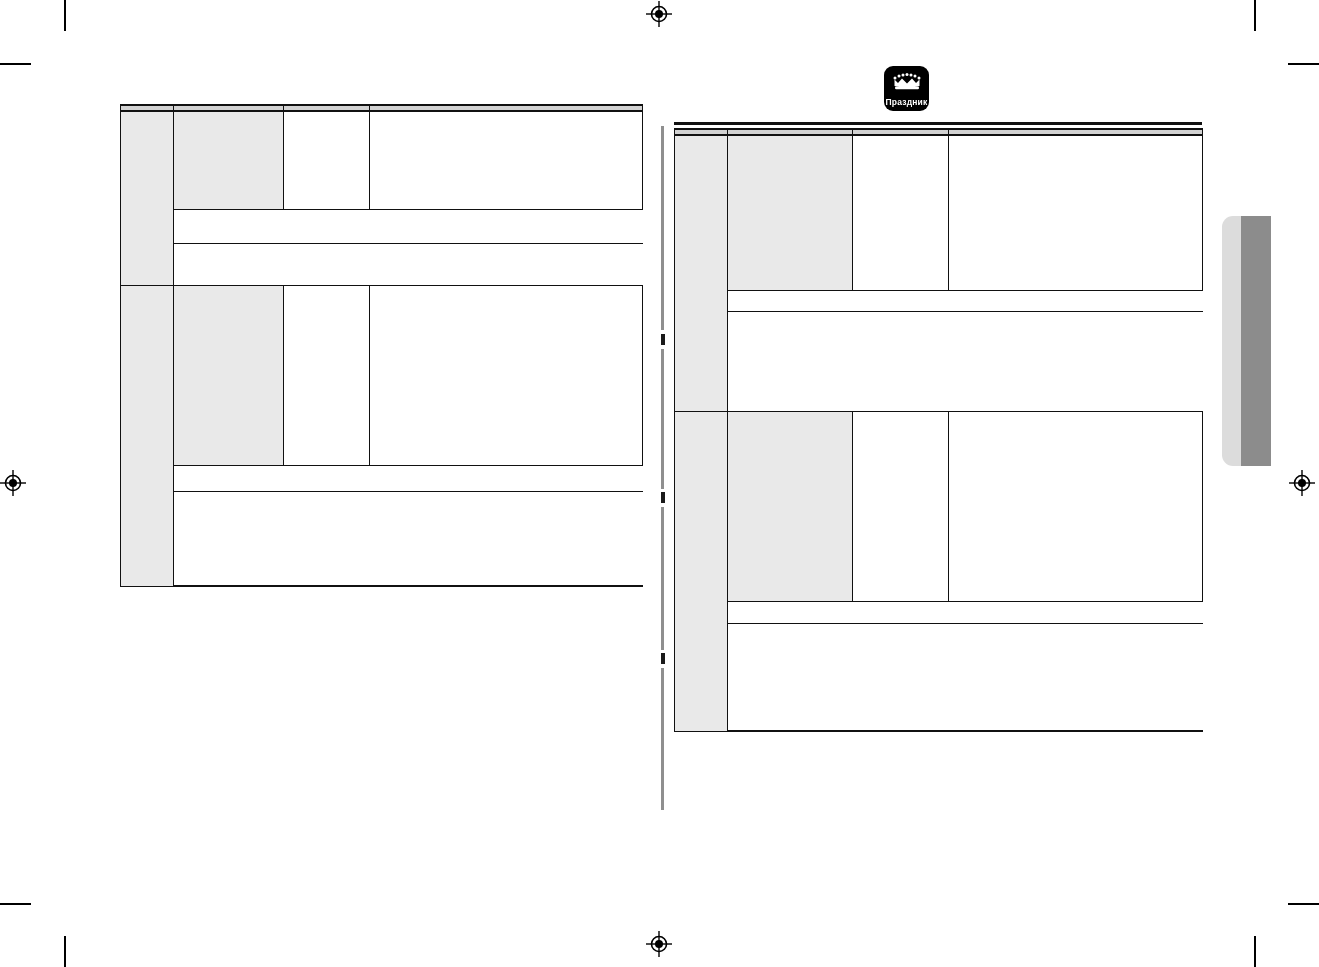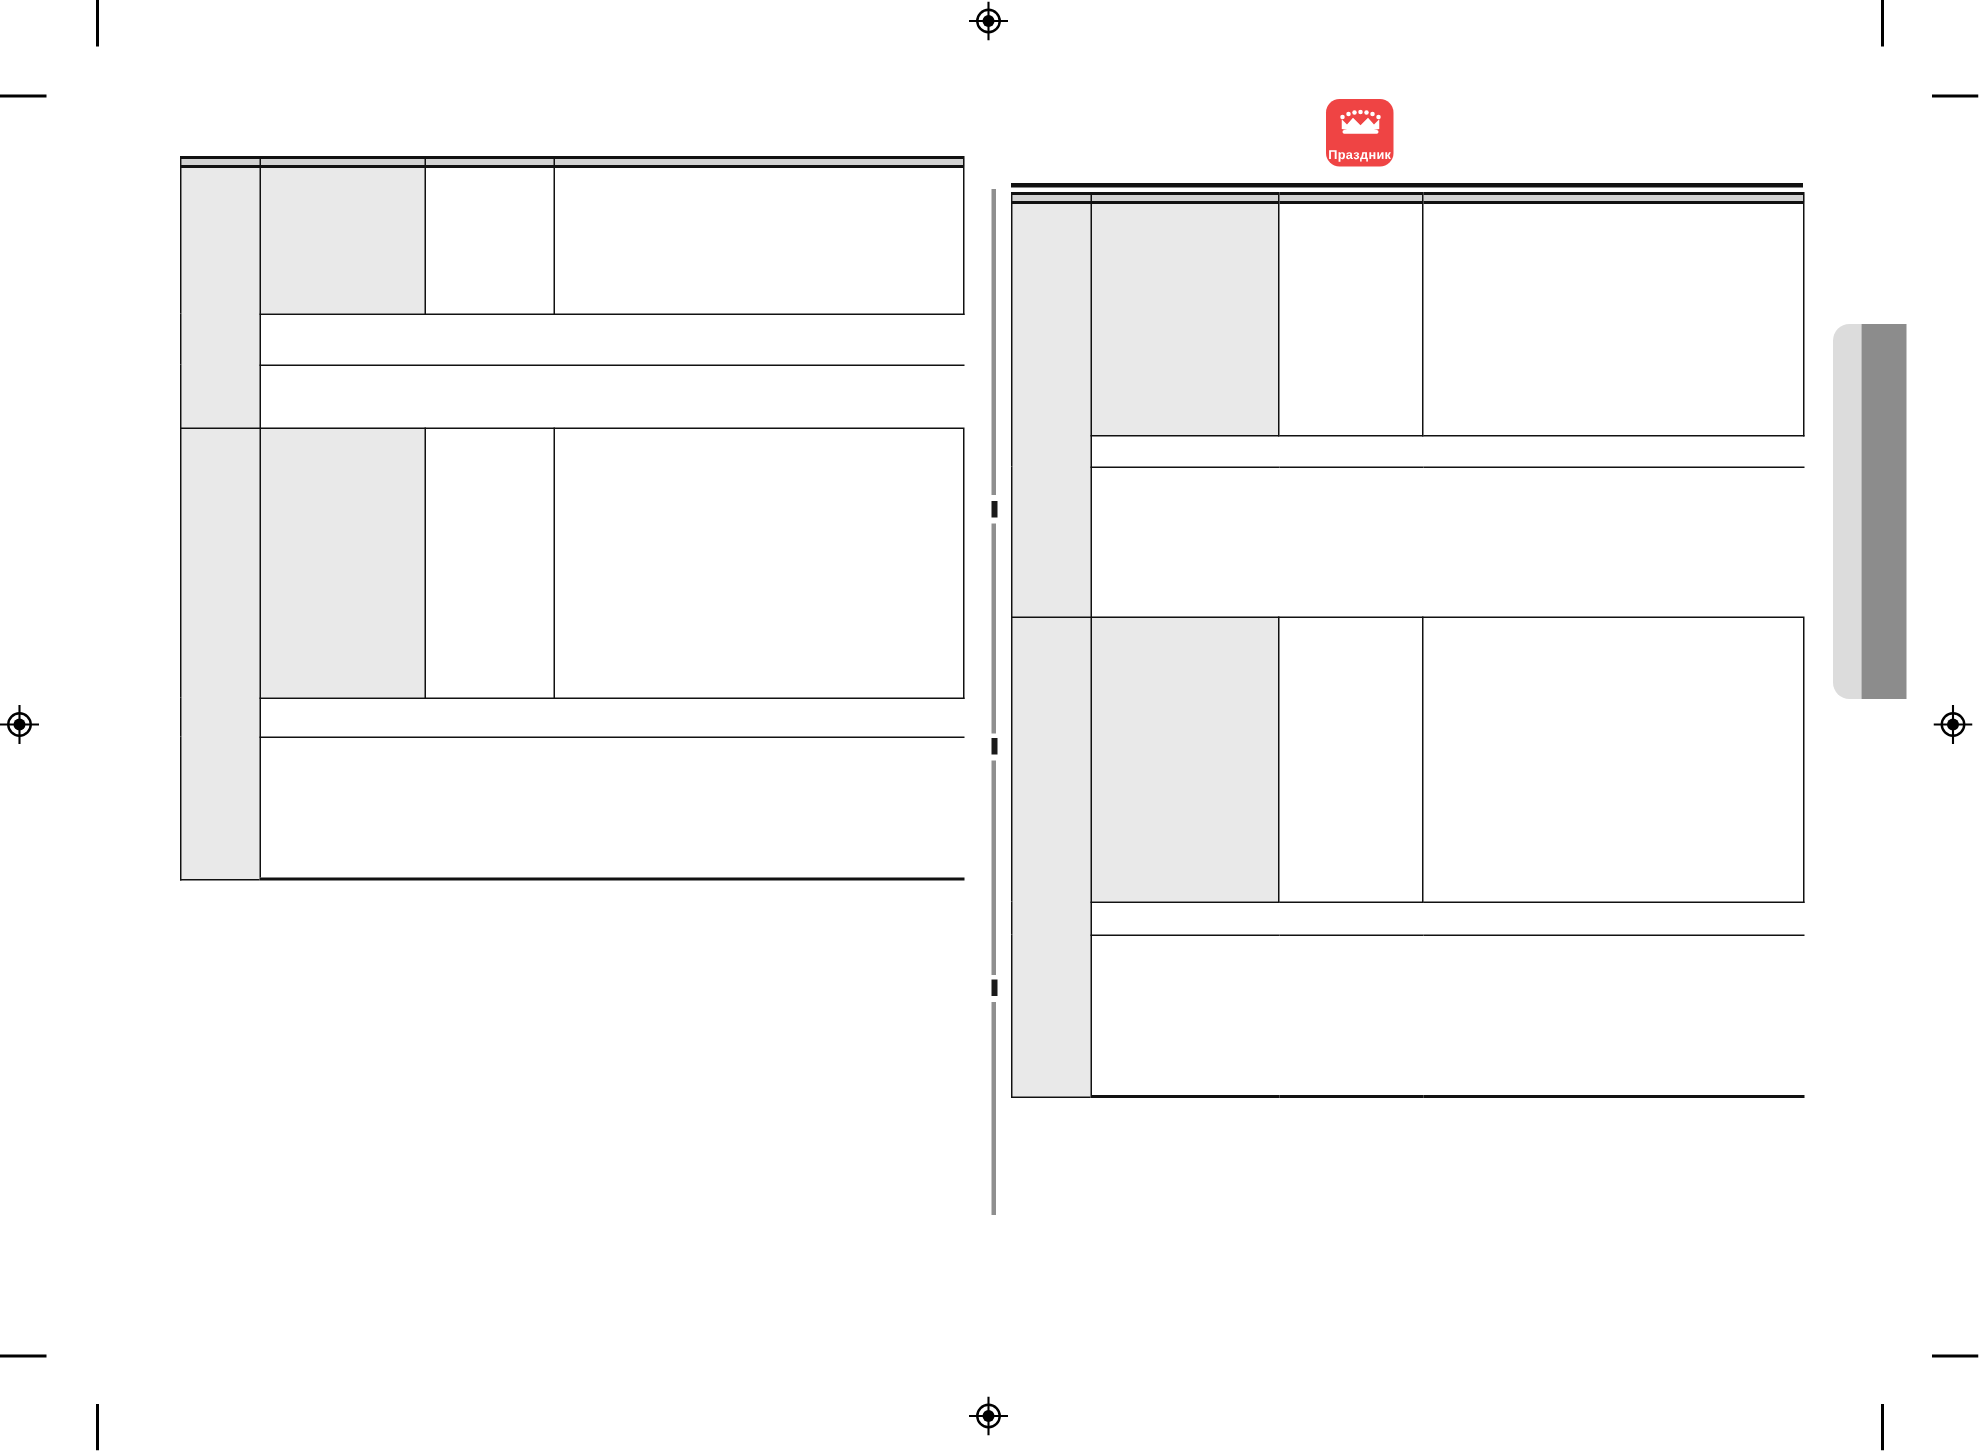--- a/index.html
+++ b/index.html
@@ -60,21 +60,21 @@
     width: 30px;
     background: #8c8c8c;
   }
 
   
   .brand-logo {
     position: absolute;
     width: 45px;
     height: 45px;
     border-radius: 9px;
-    background: #ef4444;
+    background: #000000;
     display: flex;
     flex-direction: column;
     align-items: center;
     justify-content: center;
     overflow: hidden;
   }
   .brand-logo .crown { margin-top: 3px; }
   .brand-logo .brand-word {
     color: #ffffff;
     font-size: 8.5px;

